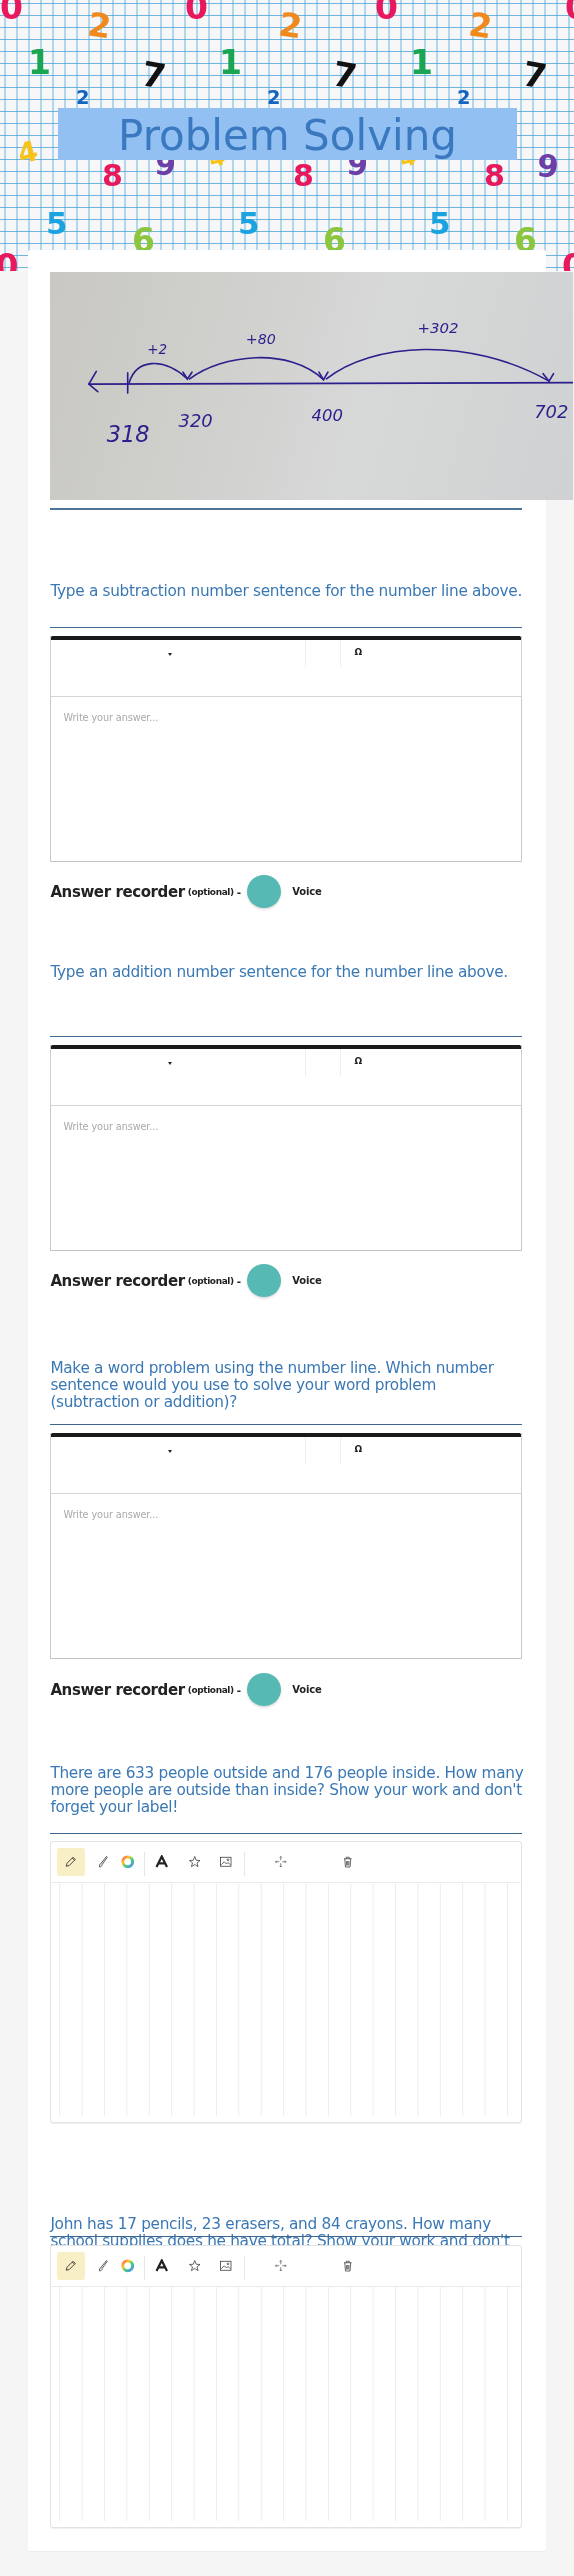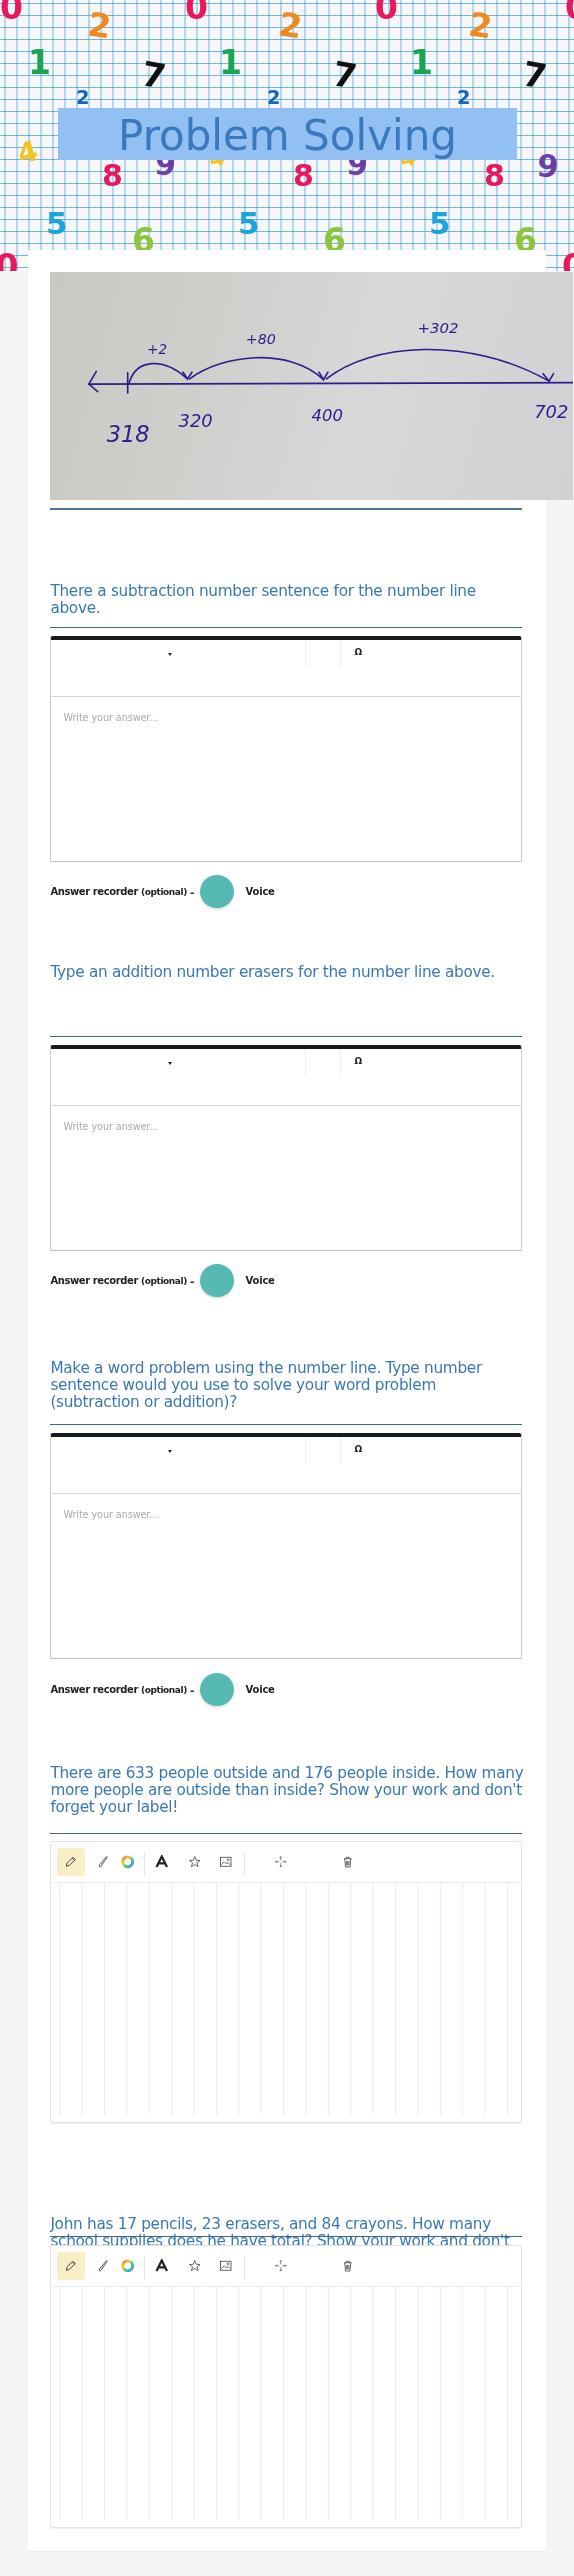--- a/index.html
+++ b/index.html
@@ -80,21 +80,21 @@
   .editor .placeholder {
     font-family: "DejaVu Sans", sans-serif; font-size: 9.7px; color: #a9a9a9;
     letter-spacing: -0.1px;
   }
 
   
   .recorder {
     position: absolute; left: 22.4px; height: 33px; display: flex; align-items: center;
     font-family: "DejaVu Sans", sans-serif; color: #222;
   }
-  .recorder .label { font-weight: bold; font-size: 10px; letter-spacing: -0.4px; }
+  .recorder .label { font-weight: bold; font-size: 15px; letter-spacing: -0.4px; }
   .recorder .opt { font-weight: bold; font-size: 9px; letter-spacing: -0.4px; margin-left: 3px; }
   .recorder .dash { font-weight: bold; font-size: 10.5px; margin-left: 3px; }
   .recorder .mic {
     width: 34px; height: 33px; border-radius: 50%; background: #56b9b4;
     margin-left: 6px; box-shadow: 0 1.5px 2.2px rgba(0,0,0,0.15);
   }
   .recorder .voice { font-weight: bold; font-size: 10px; margin-left: 11.2px; letter-spacing: -0.2px; }
 
   
   .canvas {
@@ -189,21 +189,21 @@
         <text x="492" y="82" font-size="20">+302</text>
         <text x="76" y="228" font-size="30">318</text>
         <text x="172" y="208" font-size="24">320</text>
         <text x="350" y="200" font-size="22">400</text>
         <text x="648" y="196" font-size="24">702</text>
       </g>
     </svg>
   </div>
   <div class="hr" style="top:258px;"></div>
 
-  <div class="question" style="top:333px;">There a subtraction number sentence for the number line above.</div>
+  <div class="question" style="top:333px;">Type a subtraction number sentence for the number line above.</div>
   <div class="hr thin" style="top:377px;"></div>
   <div class="editor" style="top:386px;">
     <div class="topbar"></div>
     <div class="toolbar">
       <span class="dropdown-caret"></span>
       <span class="sep" style="left:254px;"></span>
       <span class="sep" style="left:289px;"></span>
       <span class="omega">Ω</span>
     </div>
     <div class="textarea">
@@ -211,21 +211,21 @@
     </div>
   </div>
   <div class="recorder" style="top:625px;">
     <span class="label">Answer recorder</span>
     <span class="opt">(optional)</span>
     <span class="dash">-</span>
     <span class="mic"></span>
     <span class="voice">Voice</span>
   </div>
 
-  <div class="question" style="top:714px;">Type an addition number erasers for the number line above.</div>
+  <div class="question" style="top:714px;">Type an addition number sentence for the number line above.</div>
   <div class="hr thin" style="top:786px;"></div>
   <div class="editor" style="top:795px;">
     <div class="topbar"></div>
     <div class="toolbar">
       <span class="dropdown-caret"></span>
       <span class="sep" style="left:254px;"></span>
       <span class="sep" style="left:289px;"></span>
       <span class="omega">Ω</span>
     </div>
     <div class="textarea" style="height:144px;">
@@ -233,21 +233,21 @@
     </div>
   </div>
   <div class="recorder" style="top:1014px;">
     <span class="label">Answer recorder</span>
     <span class="opt">(optional)</span>
     <span class="dash">-</span>
     <span class="mic"></span>
     <span class="voice">Voice</span>
   </div>
 
-  <div class="question" style="top:1110px;">Make a word problem using the number line.  Type number sentence would you use to solve your word problem (subtraction or addition)?</div>
+  <div class="question" style="top:1110px;">Make a word problem using the number line.  Which number sentence would you use to solve your word problem (subtraction or addition)?</div>
   <div class="hr thin" style="top:1174px;"></div>
   <div class="editor" style="top:1183px;">
     <div class="topbar"></div>
     <div class="toolbar">
       <span class="dropdown-caret"></span>
       <span class="sep" style="left:254px;"></span>
       <span class="sep" style="left:289px;"></span>
       <span class="omega">Ω</span>
     </div>
     <div class="textarea">

